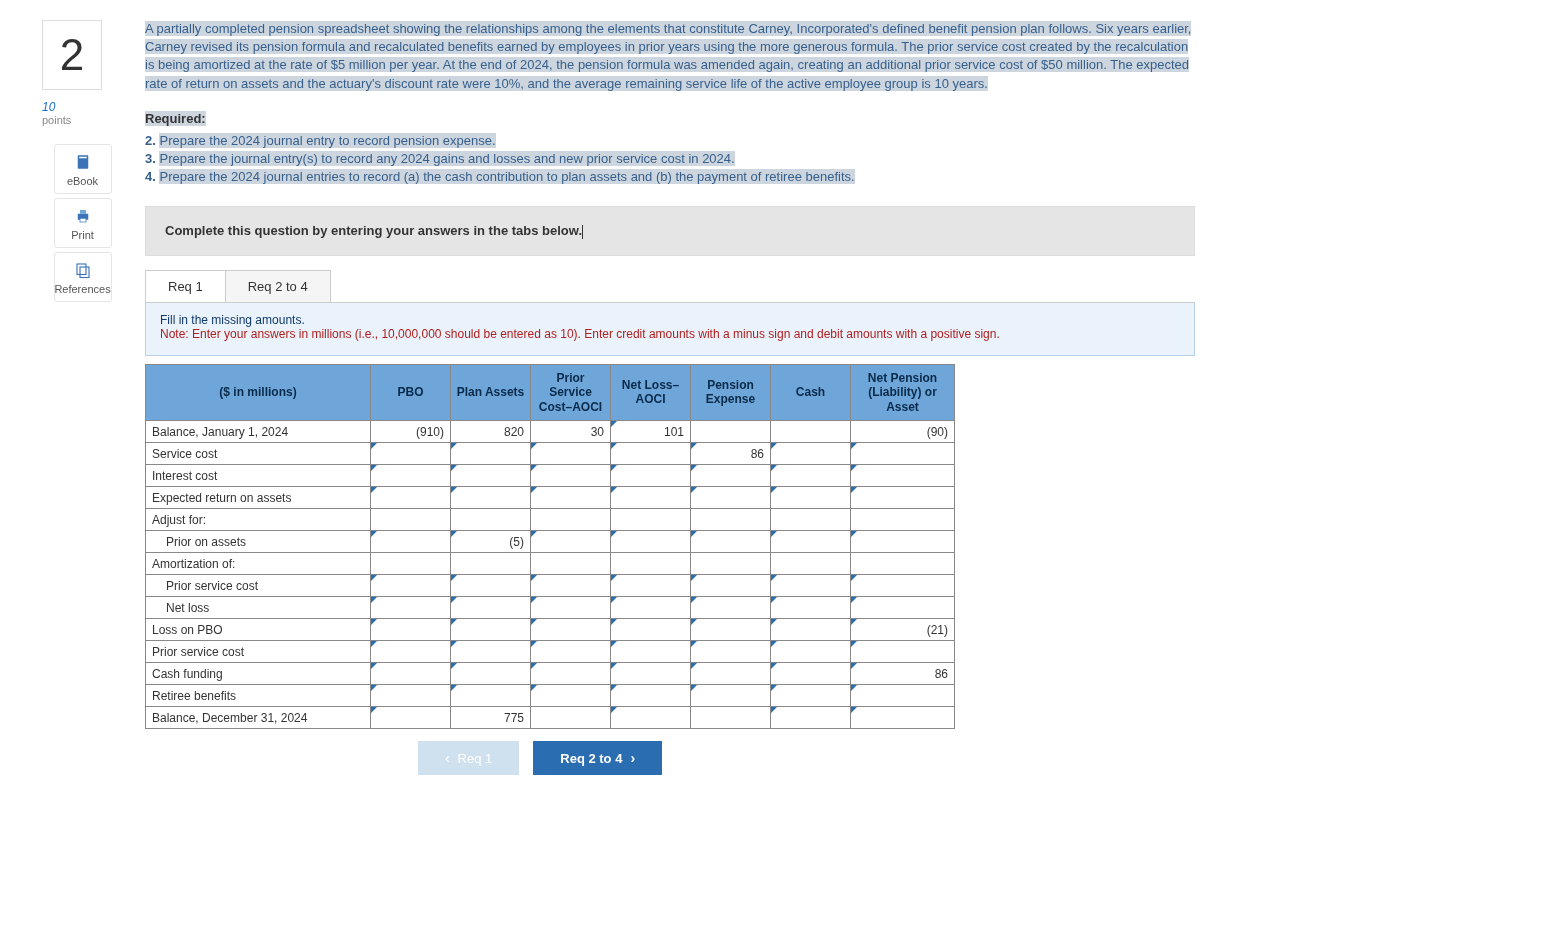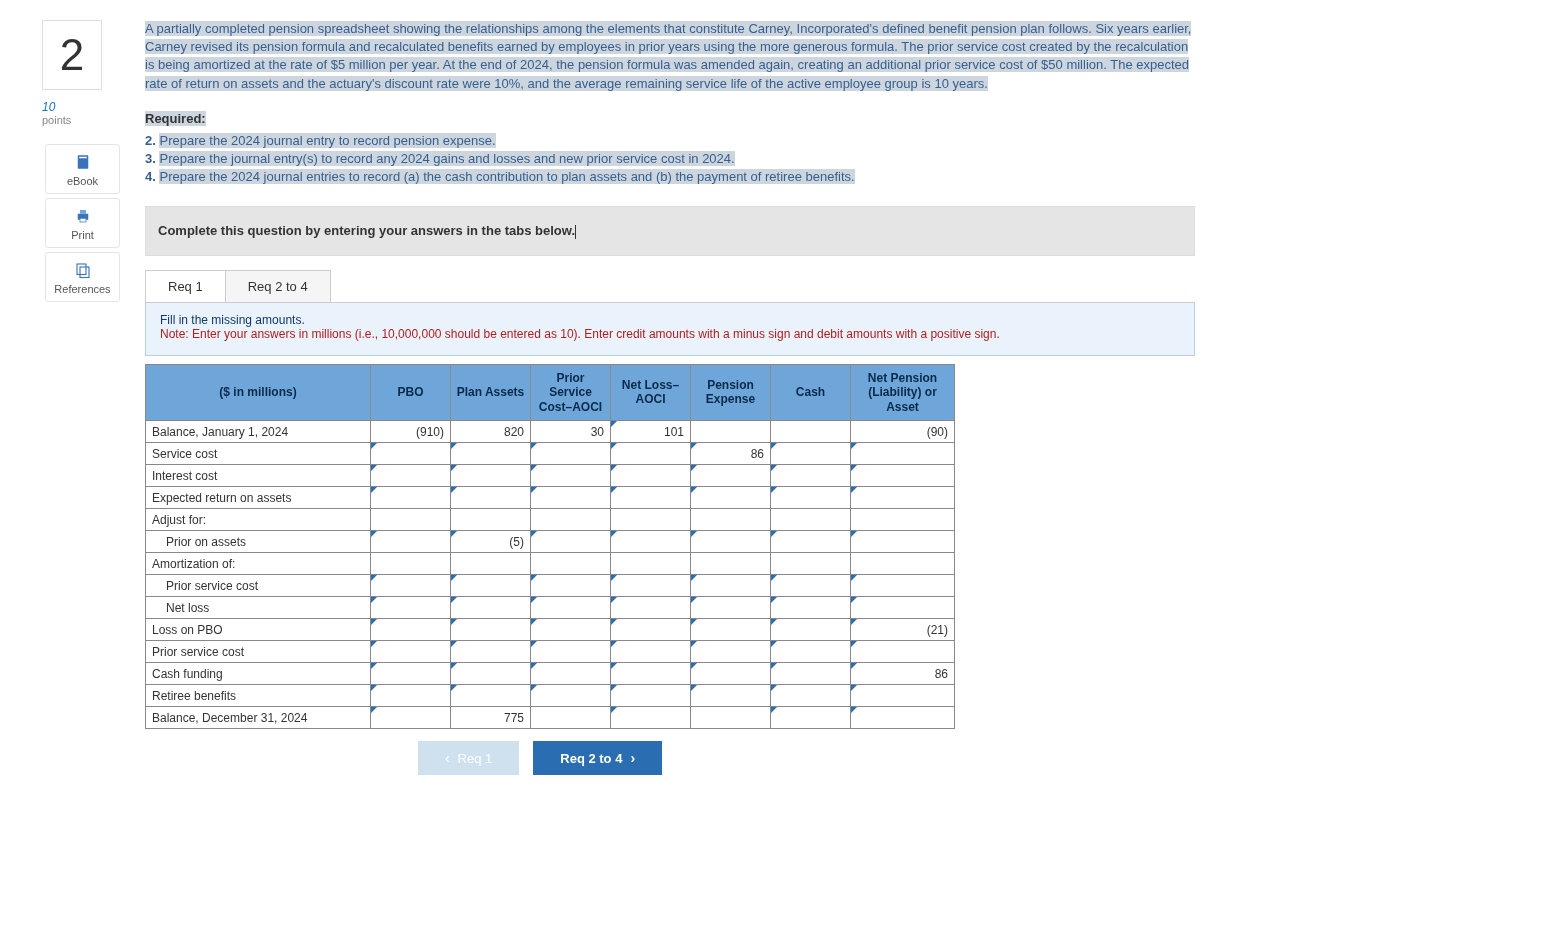--- a/index.html
+++ b/index.html
@@ -14,35 +14,35 @@
   .sidebar { width: 105px; flex-shrink: 0; }
   .qnum-box {
     width: 60px; height: 70px; background: #fff; border: 1px solid #ddd;
     display: flex; align-items: center; justify-content: center;
     font-size: 44px; font-weight: 400; color: #333; margin-bottom: 10px;
     margin-left: 12px;
   }
   .points { font-size: 12px; color: #1a73c5; margin-left: 12px; font-style: italic; }
   .points-label { font-size: 11px; color: #888; margin-left: 12px; margin-bottom: 18px; }
   .side-card {
-    width: 75px; margin: 0 auto 4px auto; border: 1px solid #e5e5e5; border-radius: 3px;
+    width: 58px; margin: 0 auto 4px auto; border: 1px solid #e5e5e5; border-radius: 3px;
     display: flex; flex-direction: column; align-items: center; padding: 8px 4px 6px 4px;
     font-size: 11px; color: #555; cursor: pointer;
   }
   .side-card .icon { width: 18px; height: 18px; margin-bottom: 4px; }
   .main { flex: 1; padding-left: 10px; max-width: 1060px; }
   .problem-text { line-height: 1.4; color: #365f8c; }
   .problem-text .hl { background: #cdd6df; }
   .required-head { margin-top: 18px; font-weight: bold; color: #333; background:#cdd6df; display:inline; }
   .req-list { margin: 6px 0 0 0; padding: 0; list-style: none; color: #365f8c; }
   .req-list li { margin: 0; line-height: 1.4; }
   .req-list .hl { background: #cdd6df; }
   .instruction-bar {
     margin-top: 20px; background: #e5e5e5; border: 1px solid #ddd;
-    padding: 16px 12px; font-weight: bold; color: #333;
+    padding: 16px 19px; font-weight: bold; color: #333;
   }
   .cursor-mark { border-right: 1px solid #333; display: inline-block; height: 14px; vertical-align: middle; }
   .tabs { margin-top: 14px; border-bottom: 1px solid #ccc; display: flex; }
   .tab {
     border: 1px solid #ccc; border-bottom: none; padding: 8px 22px;
     font-size: 13px; color: #333; background: #fff; cursor: pointer; margin-right: -1px;
   }
   .tab.inactive { background: #f5f5f5; }
   .note-panel {
     border: 1px solid #b8d0e8; border-top: none; background: #eaf2fb;

